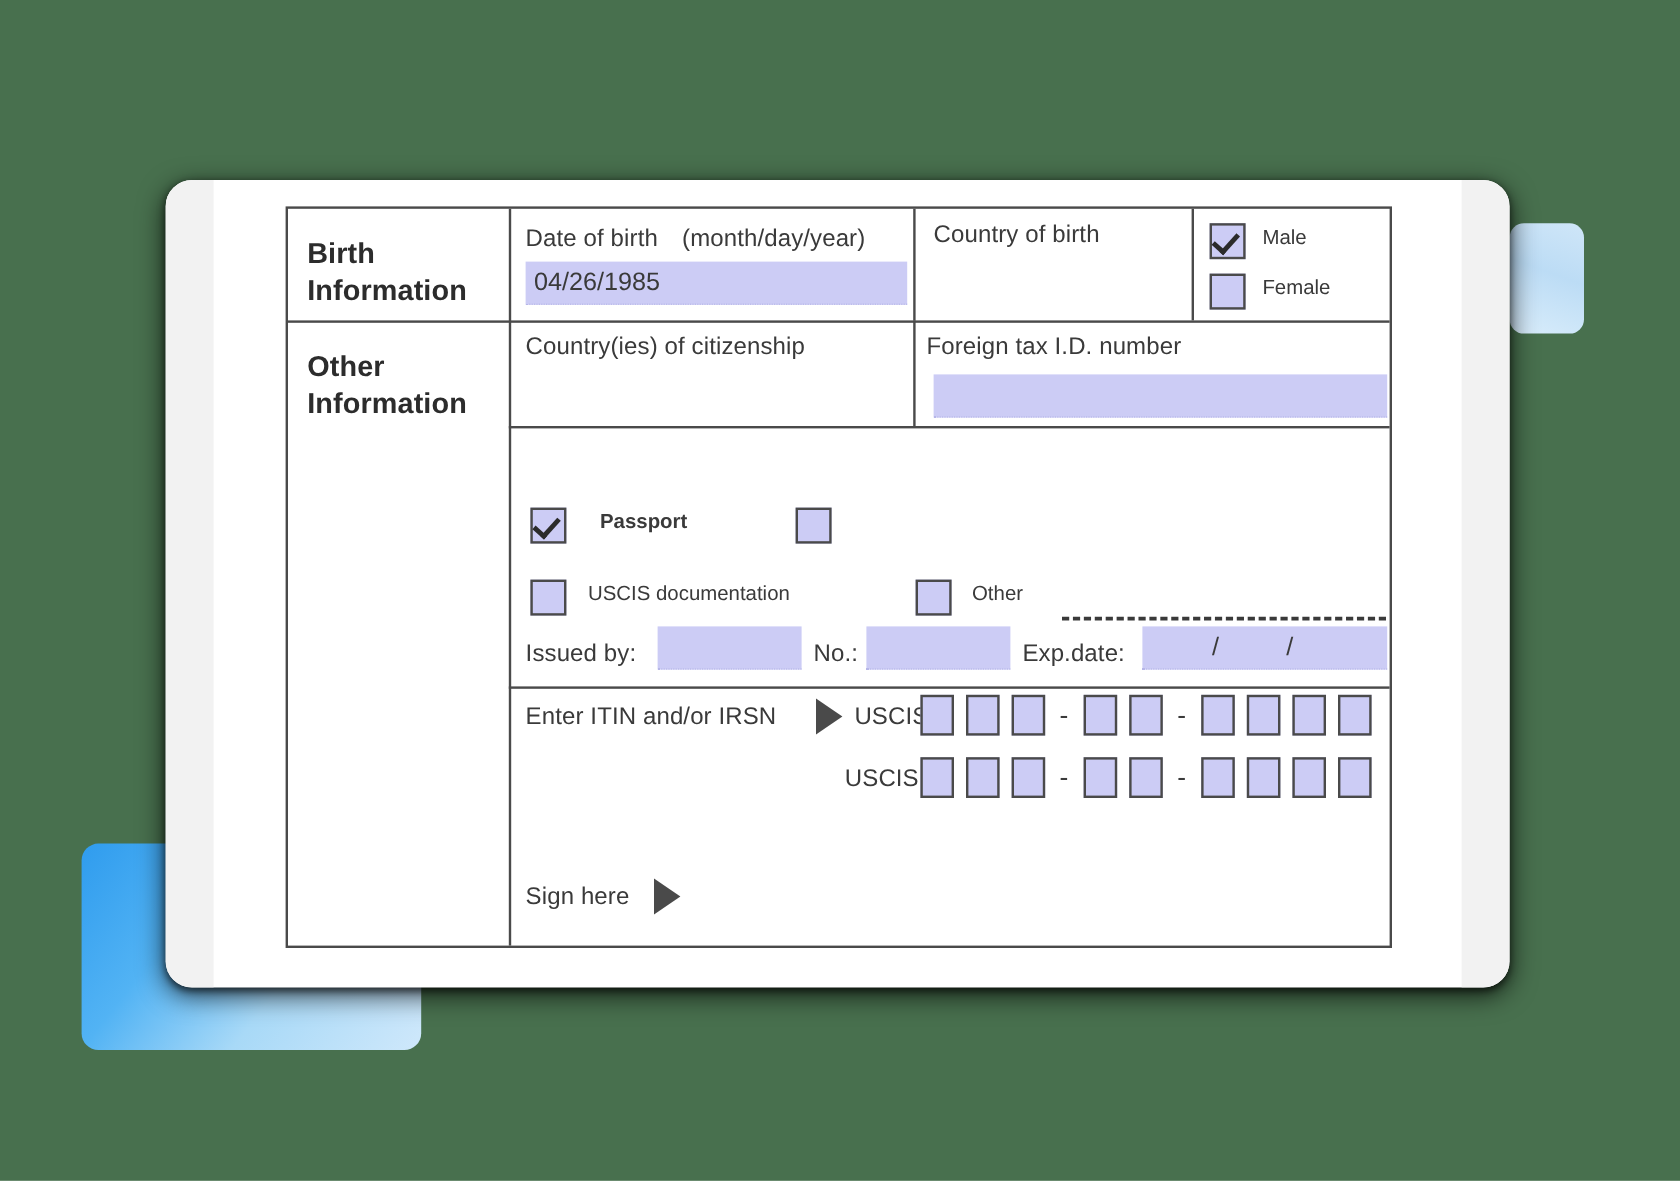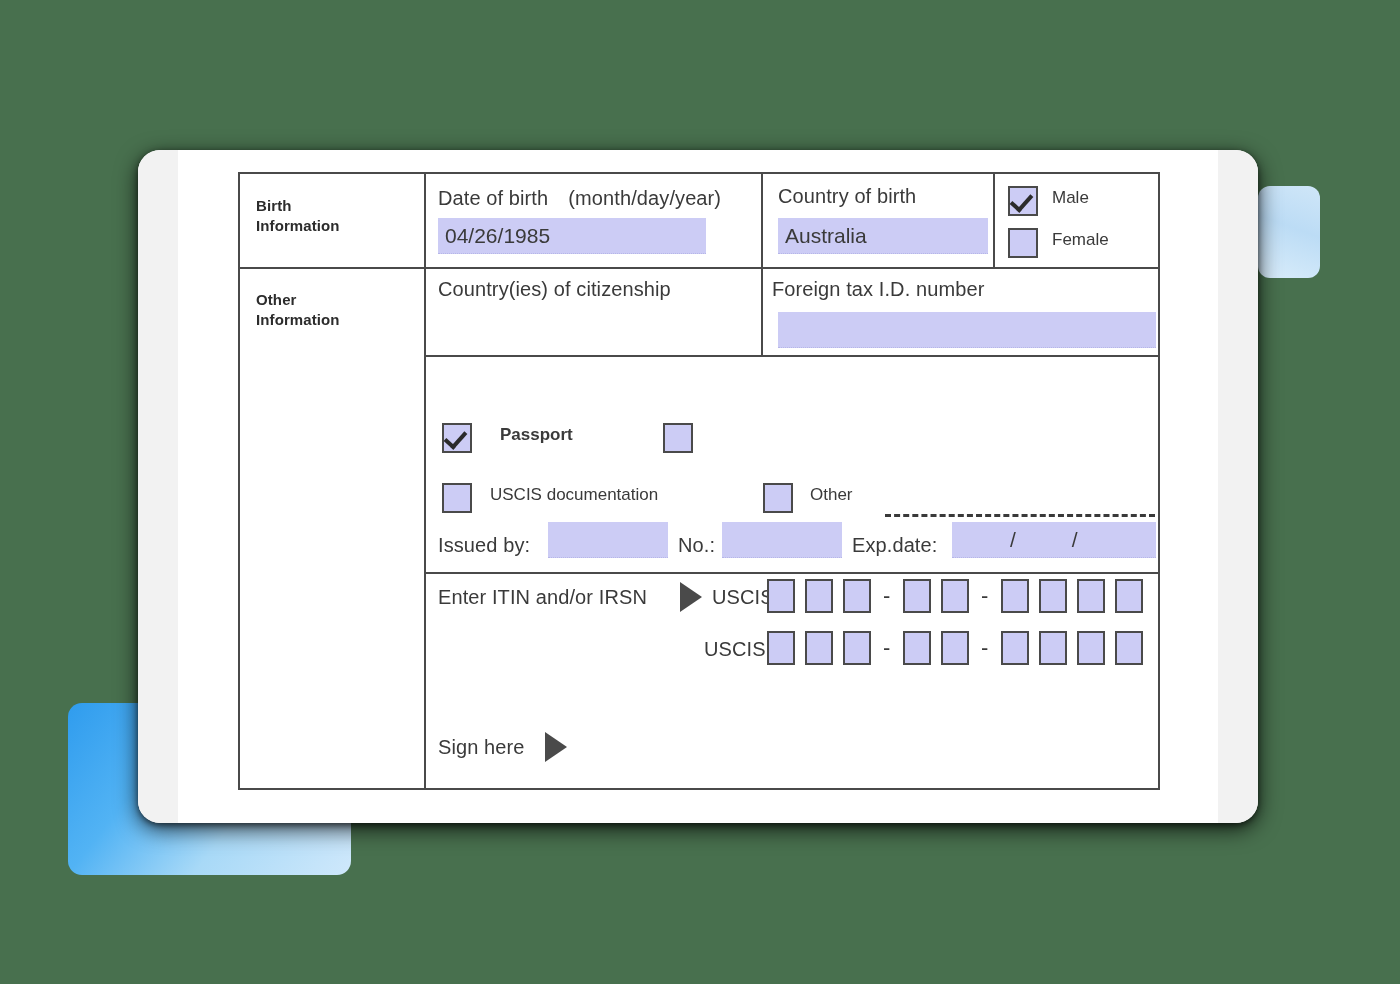--- a/index.html
+++ b/index.html
@@ -50,21 +50,21 @@
     border: 2px solid #4a4a4a;
     background: #fff;
   }
 
   .hline { position: absolute; left: 0; right: 0; height: 2px; background: #4a4a4a; }
   .vline { position: absolute; width: 2px; background: #4a4a4a; }
 
   .rowlabel {
     position: absolute;
     font-weight: bold;
-    font-size: 15px;
+    font-size: 24px;
     color: #2c2c2c;
     line-height: 1.3;
     letter-spacing: .1px;
   }
 
   .fieldlabel {
     position: absolute;
     font-size: 20px;
     color: #3a3a3a;
     white-space: nowrap;
@@ -151,28 +151,25 @@
     <div class="rowlabel" style="left: 16px; top: 22px;">
       <div>Birth</div>
       <div>Information</div>
     </div>
     <div class="rowlabel" style="left: 16px; top: 116px;">
       <div>Other</div>
       <div>Information</div>
     </div>
 
     <div class="fieldlabel" style="left: 198px; top: 11px;">Date of birth　(month/day/year)</div>
-    <div class="inputbox" style="left: 198px; top: 44px; width: 268px; height: 36px;">
+    <div class="inputbox" style="left: 198px; top: 44px; width: 318px; height: 36px;">
       <span>04/26/1985</span>
     </div>
 
     <div class="fieldlabel" style="left: 538px; top: 11px;">Country of birth</div>
-    <div class="inputbox" style="left: 538px; top: 44px; width: 210px; height: 36px;">
-      <span>Australia</span>
-    </div>
 
     <div class="cbox checked" style="left: 768px; top: 12px;"></div>
     <div class="cblabel" style="left: 812px; top: 14px;">Male</div>
     <div class="cbox" style="left: 768px; top: 54px;"></div>
     <div class="cblabel" style="left: 812px; top: 56px;">Female</div>
 
     <div class="fieldlabel" style="left: 198px; top: 104px;">Country(ies) of citizenship</div>
 
     <div class="fieldlabel" style="left: 532px; top: 104px;">Foreign tax I.D. number</div>
     <div class="inputbox" style="left: 538px; top: 138px; width: 378px; height: 36px;">

